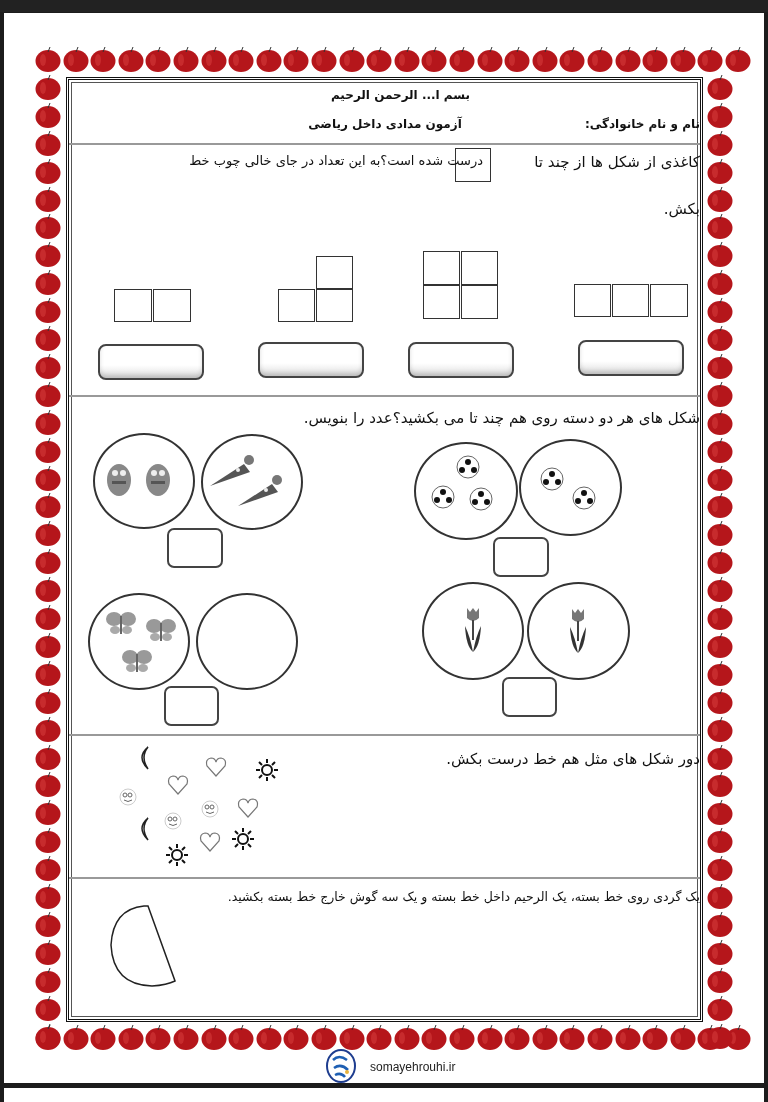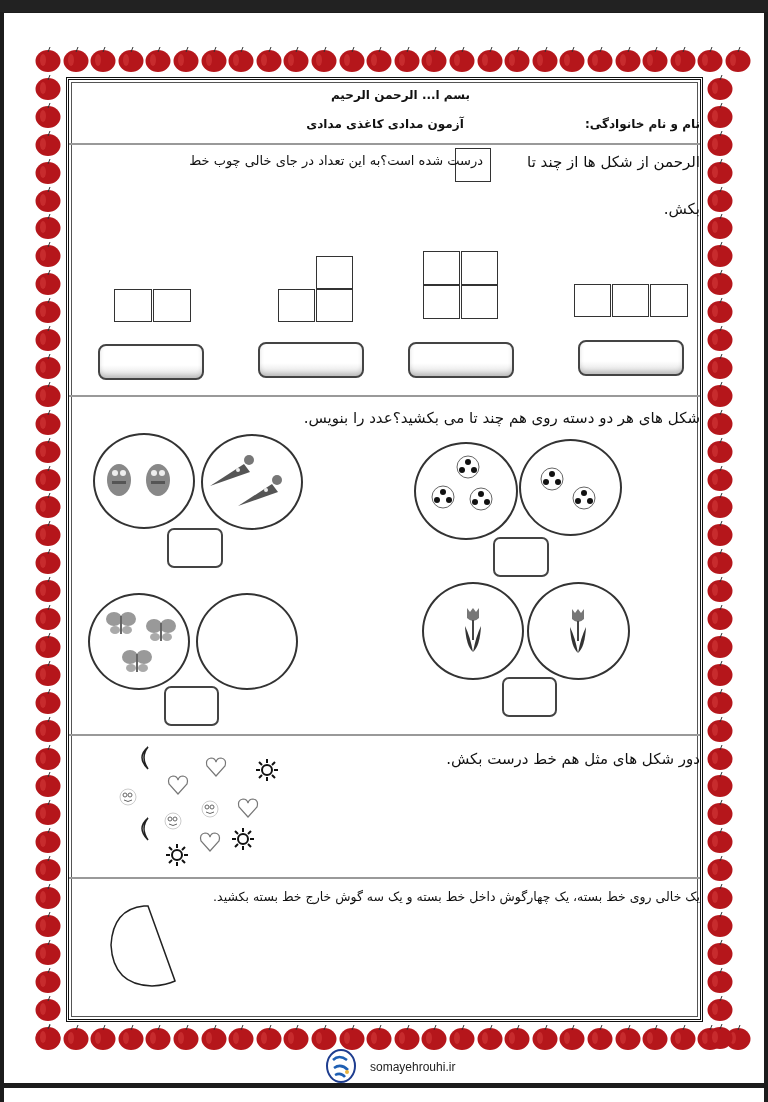--- a/index.html
+++ b/index.html
@@ -644,24 +644,24 @@
       </svg></div>
   </div>
 
 <div class="frame"></div>
 <div class="sec-line" style="top:143px;"></div>
 <div class="sec-line" style="top:395px;"></div>
 <div class="sec-line" style="top:734px;"></div>
 <div class="sec-line" style="top:877px;"></div>
 
 <div class="rtl bold" style="left:300px; top:88px; width:170px; text-align:right; font-size:12px;">بسم ا... الرحمن الرحیم</div>
-<div class="rtl bold" style="left:290px; top:117px; width:190px; text-align:center; font-size:12px;">آزمون مدادی کاغذی مدادی</div>
+<div class="rtl bold" style="left:290px; top:117px; width:190px; text-align:center; font-size:12px;">آزمون مدادی داخل ریاضی</div>
 <div class="rtl bold" style="right:68px; top:117px; font-size:12px;">نام و نام خانوادگی:</div>
 
-<div class="rtl" style="right:68px; top:153px; font-size:15px;">الرحمن از شکل ها از چند تا</div>
+<div class="rtl" style="right:68px; top:153px; font-size:15px;">کاغذی از شکل ها از چند تا</div>
 <div class="sq" style="left:455px; top:148px; width:36px; height:34px;"></div>
 <div class="rtl" style="right:285px; top:153px; font-size:13px;">درست شده است؟به این تعداد در جای خالی چوب خط</div>
 <div class="rtl" style="right:68px; top:200px; font-size:15px;">بکش.</div>
 
 <div class="sq" style="left:114px; top:289px; width:38px; height:33px;"></div>
 <div class="sq" style="left:153px; top:289px; width:38px; height:33px;"></div>
 
 <div class="sq" style="left:316px; top:256px; width:37px; height:33px;"></div>
 <div class="sq" style="left:278px; top:289px; width:37px; height:33px;"></div>
 <div class="sq" style="left:316px; top:289px; width:37px; height:33px;"></div>
@@ -837,21 +837,21 @@
       <path d="M6 13 Q10 16 14 13" fill="none" stroke="#666"></path>
     </svg>
     <svg width="20" height="20" class="icon" style="left: 163px; top: 811px;">
       <circle cx="10" cy="10" r="8" fill="none" stroke="#ccc"></circle>
       <circle cx="7" cy="8" r="2" fill="none" stroke="#666"></circle>
       <circle cx="12" cy="8" r="2" fill="none" stroke="#666"></circle>
       <path d="M6 13 Q10 16 14 13" fill="none" stroke="#666"></path>
     </svg>
   </div>
 
-<div class="rtl" style="right:68px; top:889px; font-size:12.5px;">یک خالی روی خط بسته، یک چهارگوش داخل خط بسته و یک سه گوش خارج خط بسته بکشید.</div>
+<div class="rtl" style="right:68px; top:889px; font-size:12.5px;">یک گردی روی خط بسته، یک الرحیم داخل خط بسته و یک سه گوش خارج خط بسته بکشید.</div>
 <svg class="icon" style="left:105px; top:903px;" width="100" height="90">
     <path d="M39 3 Q8 6 6 42 Q8 82 47 83 Q62 82 70 78 L43 3 Z" fill="none" stroke="#222" stroke-width="1.5"></path>
   </svg>
 
 <svg class="icon" style="left:325px; top:1048px;" width="32" height="36">
     <ellipse cx="16" cy="18" rx="14" ry="16" fill="#fff" stroke="#1e3d8f" stroke-width="2"></ellipse>
     <path d="M8 12 Q14 6 22 12 M9 20 Q16 15 23 22 M10 27 Q16 24 20 29" stroke="#1e5fb3" stroke-width="2.5" fill="none"></path>
     <circle cx="22" cy="24" r="2" fill="#e8b33c"></circle>
   </svg>
 <div class="logo-text">somayehrouhi.ir</div>

